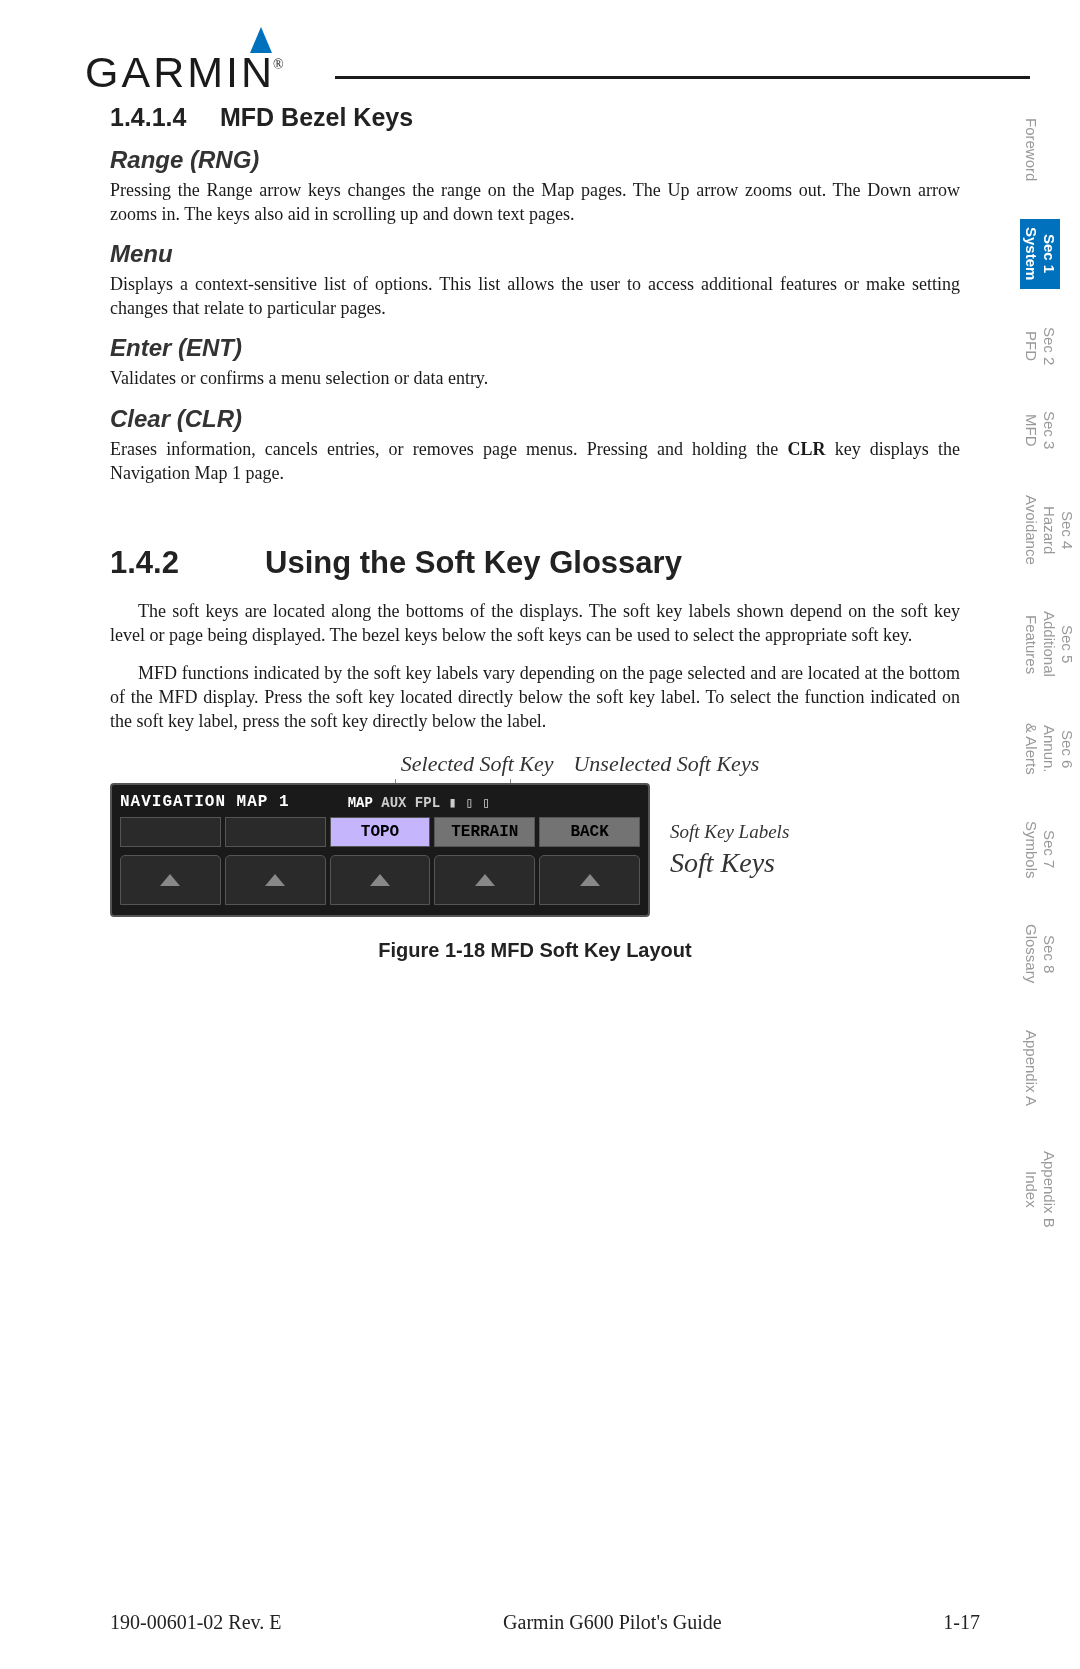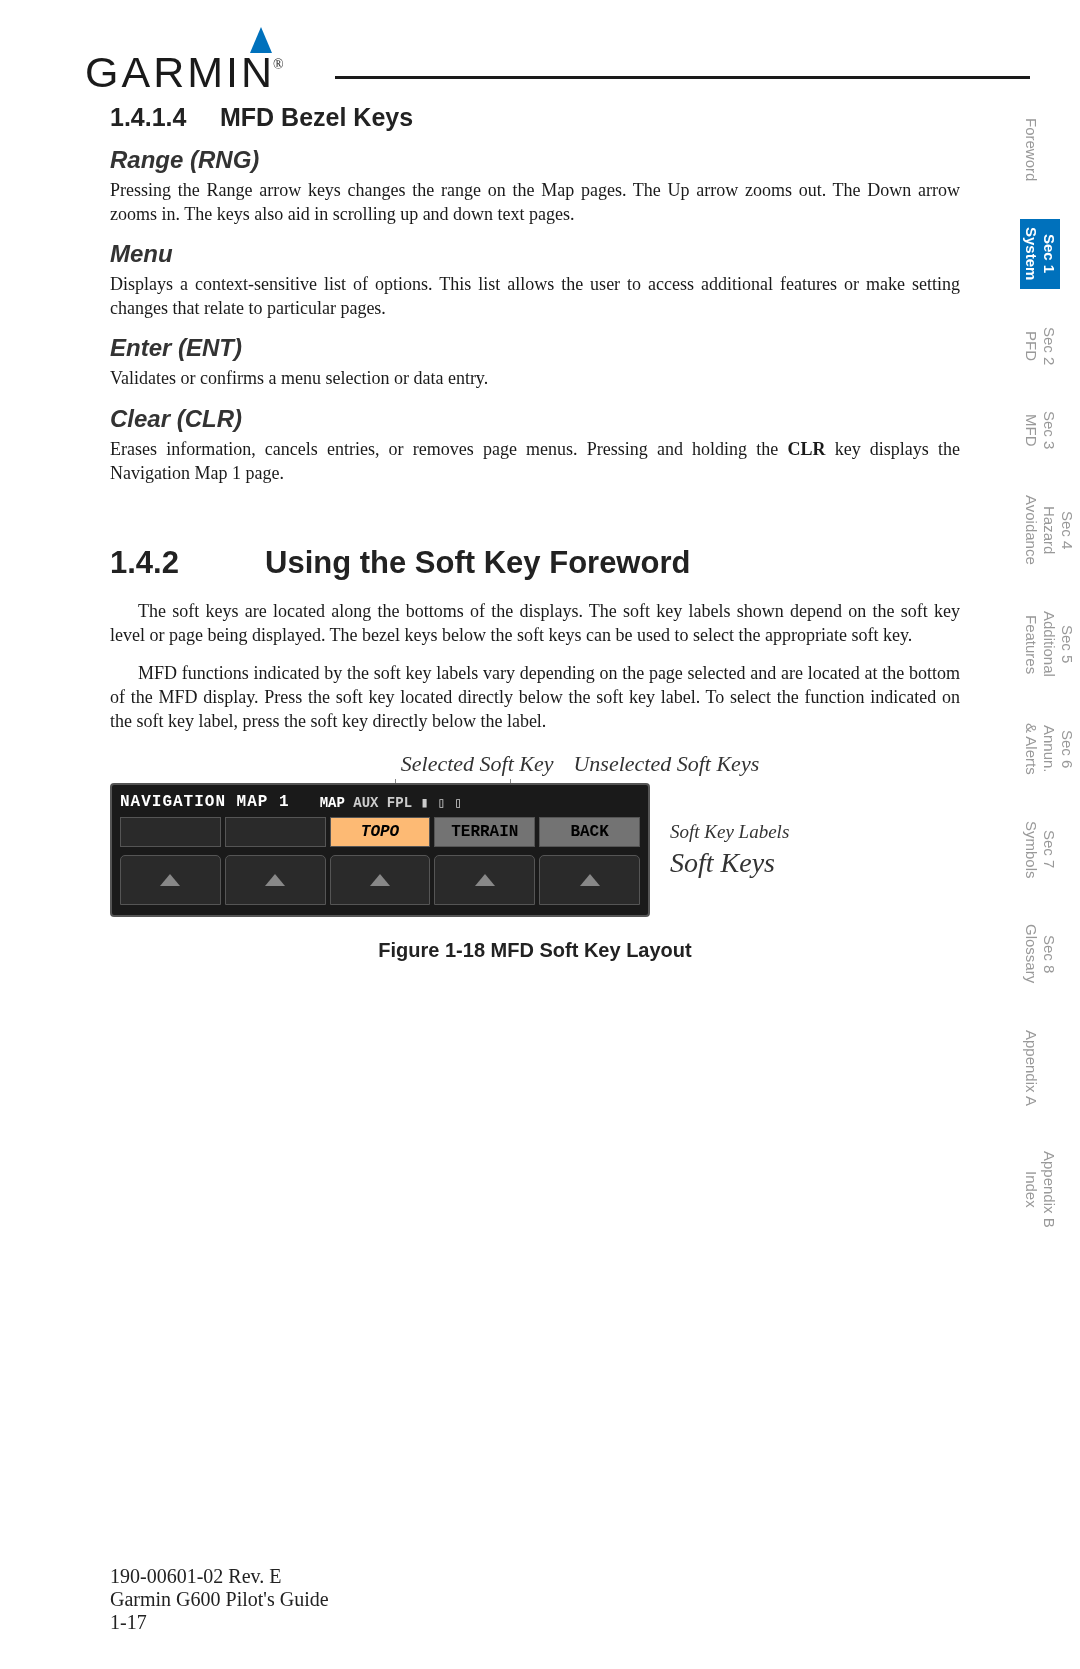--- a/index.html
+++ b/index.html
@@ -131,20 +131,21 @@
       border-radius: 4px;
       padding: 6px 8px 10px 8px;
       position: relative;
       overflow: hidden;
     }
     .mfd-title-bar {
       display: flex;
       align-items: center;
       margin-bottom: 4px;
       height: 22px;
+      gap: 28px;
     }
     .mfd-title-left {
       font-family: 'Courier New', monospace;
       font-size: 16px;
       font-weight: bold;
       color: #fff;
       letter-spacing: 1px;
     }
     .mfd-title-tabs {
       margin-left: 30px;
@@ -171,22 +172,21 @@
       font-family: 'Courier New', monospace;
       font-size: 16px;
       font-weight: bold;
       color: #000;
       background: #3a3a3a;
     }
     .softkey-label.empty {
       background: #2a2a2a;
     }
     .softkey-label.selected {
-      background: #fdba74;
-      font-style: italic;
+      background: #c4b5fd;
     }
     .softkey-label.unselected {
       background: #737373;
     }
     .softkey-buttons {
       display: flex;
       gap: 4px;
       height: 50px;
     }
     .softkey-btn {
@@ -239,21 +239,20 @@
     
     .footer {
       position: absolute;
       bottom: 35px;
       left: 110px;
       right: 100px;
       display: flex;
       justify-content: space-between;
       font-size: 20px;
       color: #222;
-      flex-direction: column;
     }
     .connector-h {
       position: absolute;
       border-top: 1px solid #888;
     }
     .connector-v {
       position: absolute;
       border-left: 1px solid #888;
     }
   </style>
@@ -282,21 +281,21 @@
 
     <div class="sub-heading">Enter (ENT)</div>
     <div class="body-text">Validates or confirms a menu selection or data entry.</div>
 
     <div class="sub-heading">Clear (CLR)</div>
     <div class="body-text">
       <span>Erases information, cancels entries, or removes page menus. Pressing and holding the </span><span class="bold">CLR</span><span> key displays the Navigation Map 1 page.</span>
     </div>
 
     <div class="h2">
-      <span class="h2-num">1.4.2</span><span>Using the Soft Key Foreword</span>
+      <span class="h2-num">1.4.2</span><span>Using the Soft Key Glossary</span>
     </div>
 
     <div class="body-text indent">The soft keys are located along the bottoms of the displays. The soft key labels shown depend on the soft key level or page being displayed. The bezel keys below the soft keys can be used to select the appropriate soft key.</div>
     <div class="body-text indent">MFD functions indicated by the soft key labels vary depending on the page selected and are located at the bottom of the MFD display. Press the soft key located directly below the soft key label. To select the function indicated on the soft key label, press the soft key directly below the label.</div>
 
     <div class="figure-area">
       <div class="callout-top" style="padding-left:90px;">
         <span>Selected Soft Key</span>
         <span>Unselected Soft Keys</span>
       </div>

